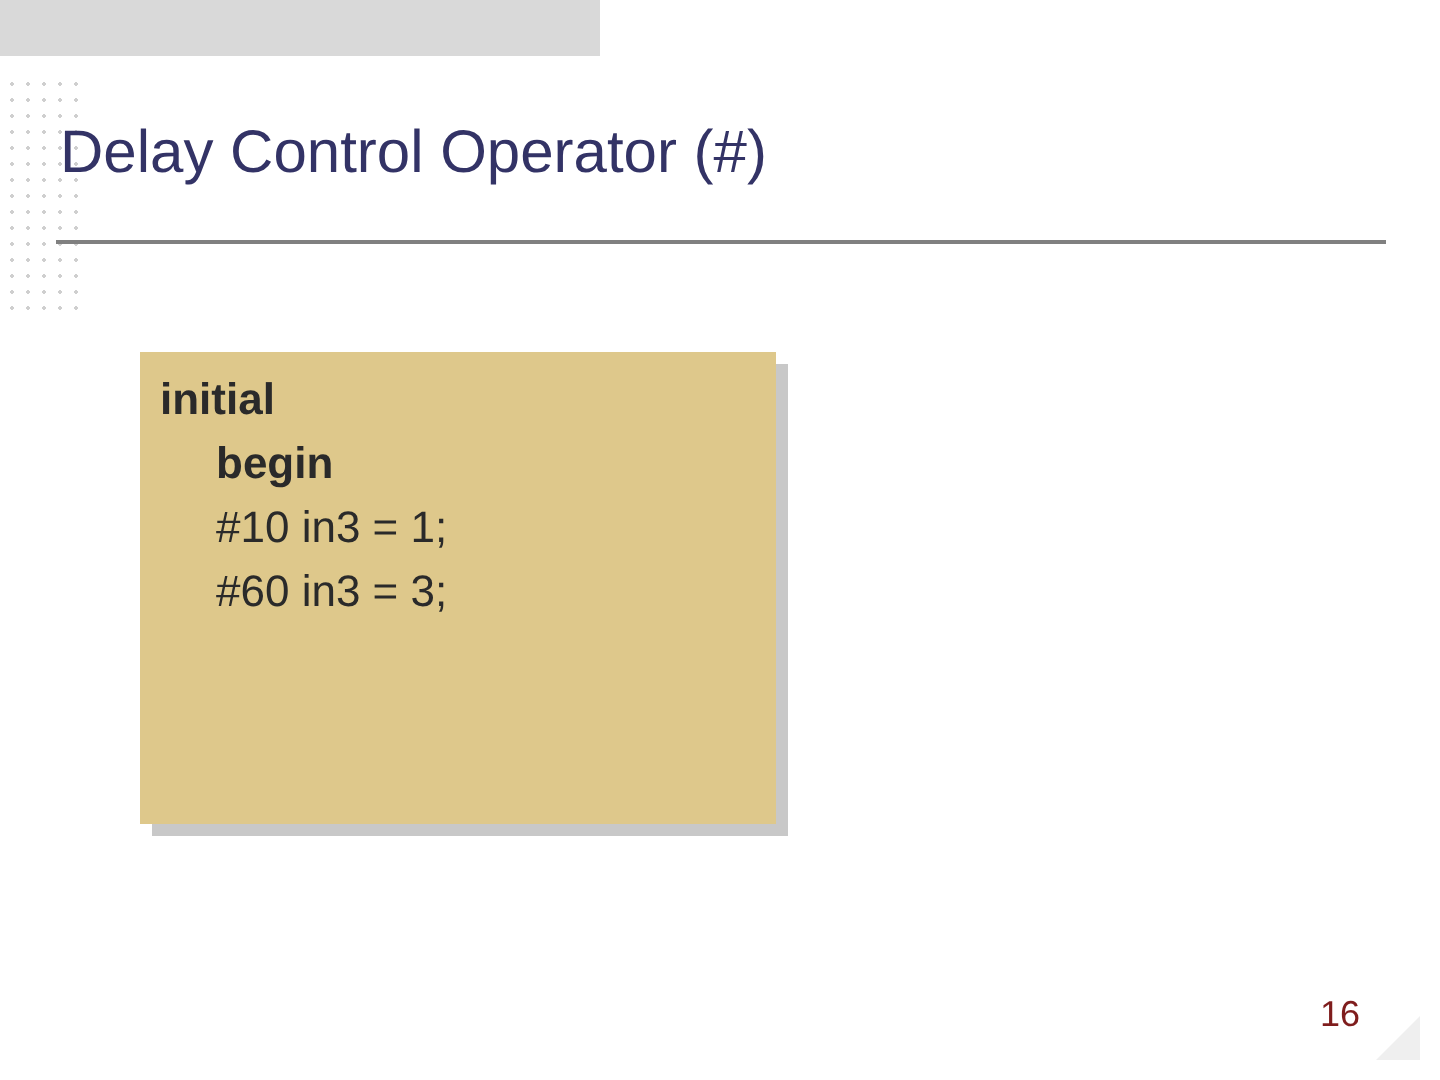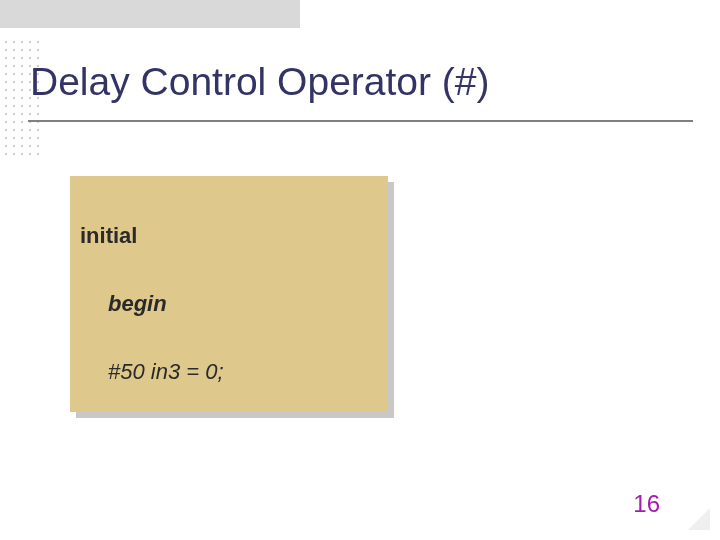--- a/index.html
+++ b/index.html
@@ -27,21 +27,21 @@
     width: 42px;
     height: 120px;
     background-image: radial-gradient(circle, #cfcfcf 1px, transparent 1px);
     background-size: 8px 8px;
     background-position: 2px 2px;
   }
   .slide-title {
     position: absolute;
     top: 60px;
     left: 30px;
-    font-size: 39px;
+    font-size: 30px;
     color: #333366;
     font-weight: 400;
     letter-spacing: 0px;
   }
   .underline {
     position: absolute;
     top: 120px;
     left: 28px;
     width: 665px;
     height: 2px;
@@ -64,30 +64,29 @@
     background: #dec88b;
     box-sizing: border-box;
     padding: 8px 10px 8px 10px;
     font-family: Verdana, Geneva, sans-serif;
     font-size: 22px;
     color: #2a2a2a;
     line-height: 1.45;
   }
   .code-line {
     white-space: pre;
-    margin-top: 36px;
   }
   .kw { font-weight: bold; }
-  .indent1 { padding-left: 28px; font-style: italic; }
+  .indent1 { padding-left: 28px; }
   .page-number {
     position: absolute;
     bottom: 22px;
-    right: 60px;
-    font-size: 24px;
-    color: #a21caf;
+    right: 40px;
+    font-size: 18px;
+    color: #7f1d1d;
   }
   .corner-notch {
     position: absolute;
     bottom: 10px;
     right: 10px;
     width: 0;
     height: 0;
     border-left: 22px solid transparent;
     border-bottom: 22px solid #efefef;
   }
@@ -98,17 +97,18 @@
 <div class="top-stripe"></div>
 <div class="grid-dots"></div>
 
 <div class="slide-title">Delay Control Operator (#)</div>
 <div class="underline"></div>
 
 <div class="codebox-shadow"></div>
 <div class="codebox">
   <div class="code-line kw">initial</div>
   <div class="code-line kw indent1">begin</div>
-  <div class="code-line indent1">#50 in3 = 0;</div>
+  <div class="code-line indent1">#10 in3 = 1;</div>
+  <div class="code-line indent1">#60 in3 = 3;</div>
 </div>
 
 <div class="page-number">16</div>
 <div class="corner-notch"></div>
 
 </body></html>

